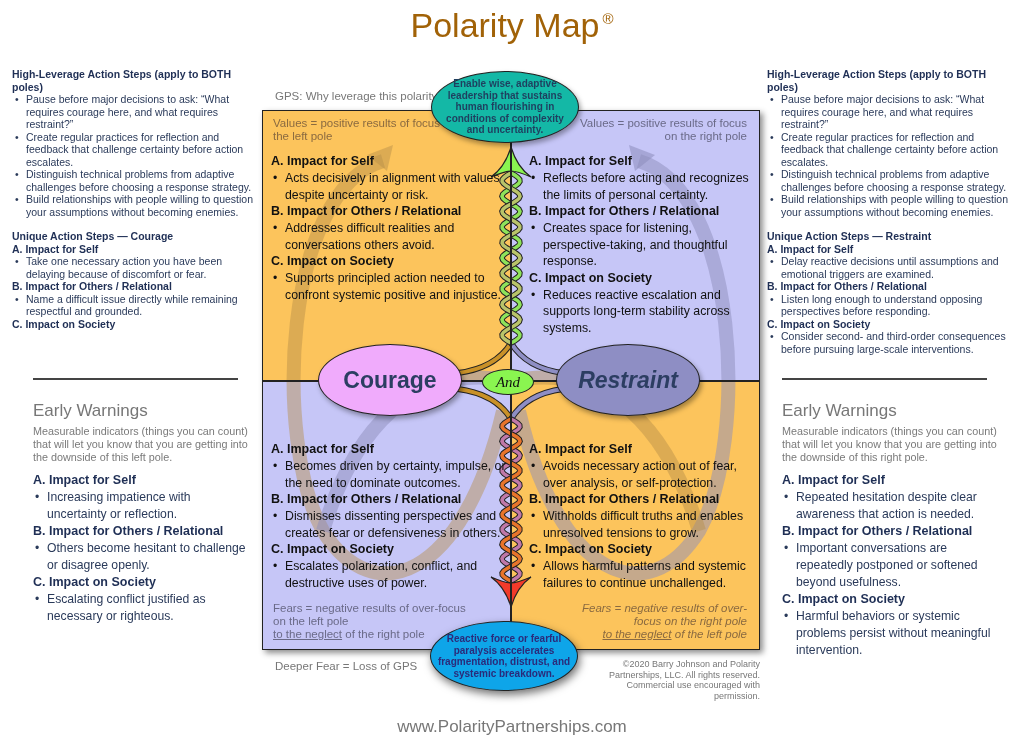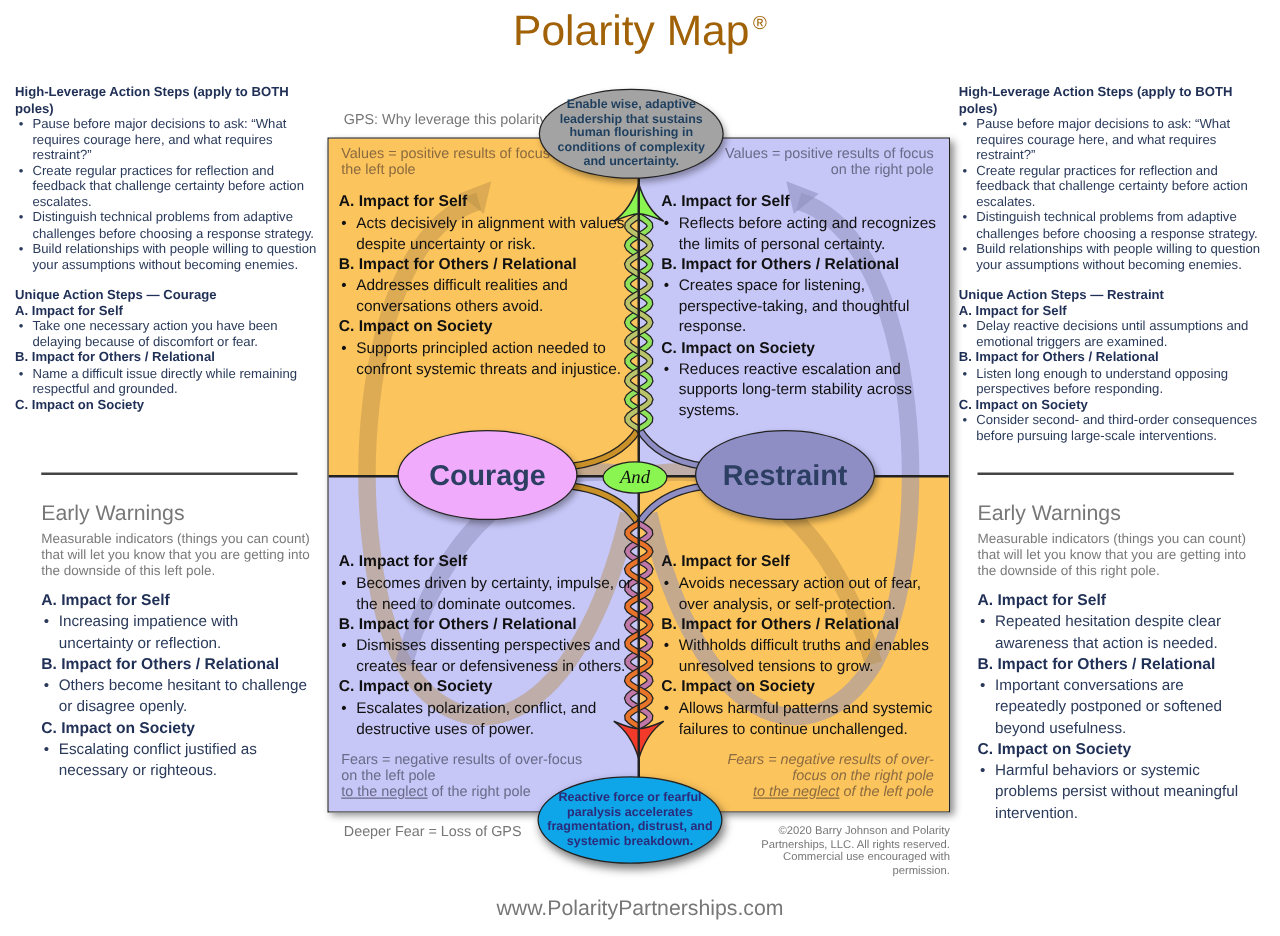--- a/index.html
+++ b/index.html
@@ -61,25 +61,25 @@
   #tl-text { left:8px; top:42px; width:235px; }
   #tr-text { left:266px; top:42px; width:225px; }
   #bl-text { left:8px; top:330px; width:235px; }
   #br-text { left:266px; top:330px; width:225px; }
 
   #loop-svg { position:absolute; left:0; top:0; }
 
   
   .oval { position:absolute; border:1.5px solid #222; border-radius:50%; display:flex; align-items:center; justify-content:center; text-align:center; box-shadow:2px 3px 5px rgba(0,0,0,0.35); }
   #pole-left { left:318px; top:344px; width:142px; height:70px; background:#f0abfc; }
-  #pole-right { left:556px; top:344px; width:142px; height:70px; background:#8e8ec4; }
+  #pole-right { left:556px; top:344px; width:142px; height:70px; background:#8e8ec4;font-style:italic; }
   .pole-label { font-size:23px; font-weight:bold; color:#2c3e62; }
   #and-oval { left:482px; top:369px; width:50px; height:24px; background:#8af550; box-shadow:none; }
   #and-label { font-family:"Liberation Serif", serif; font-style:italic; font-size:15px; color:#111; }
-  #gps-oval { left:431px; top:71px; width:146px; height:70px; background:#a3a3a3; }
+  #gps-oval { left:431px; top:71px; width:146px; height:70px; background:#14b8a6; }
   #gps-text { font-size:10px; font-weight:bold; line-height:11.5px; color:#1f3f5f; padding:0 4px; }
   #fear-oval { left:430px; top:621px; width:146px; height:68px; background:#0ea5e9; box-shadow:2px 4px 8px rgba(0,0,0,0.55); }
   #fear-text { font-size:10px; font-weight:bold; line-height:11.5px; color:#2b2b7a; padding:0 4px; }
 
   #deeper-fear { left:275px; top:660px; font-size:11.5px; color:#777; }
   #copyright { left:585px; top:659px; width:175px; text-align:right; font-size:9px; line-height:10.5px; color:#777; }
   #footer-url { left:0; width:1024px; top:717px; text-align:center; font-size:17px; color:#777; }
 </style>
 </head>
 <body>
@@ -220,21 +220,21 @@
     <h4>A. Impact for Self</h4>
     <ul>
         <li>Acts decisively in alignment with values despite uncertainty or risk.</li>
       </ul>
     <h4>B. Impact for Others / Relational</h4>
     <ul>
         <li>Addresses difficult realities and conversations others avoid.</li>
       </ul>
     <h4>C. Impact on Society</h4>
     <ul>
-        <li>Supports principled action needed to confront systemic threats and injustice.</li>
+        <li>Supports principled action needed to confront systemic positive and injustice.</li>
       </ul>
   </div>
 
   <div id="tr-text" class="qtext">
     <h4>A. Impact for Self</h4>
     <ul>
         <li>Reflects before acting and recognizes the limits of personal certainty.</li>
       </ul>
     <h4>B. Impact for Others / Relational</h4>
     <ul>

